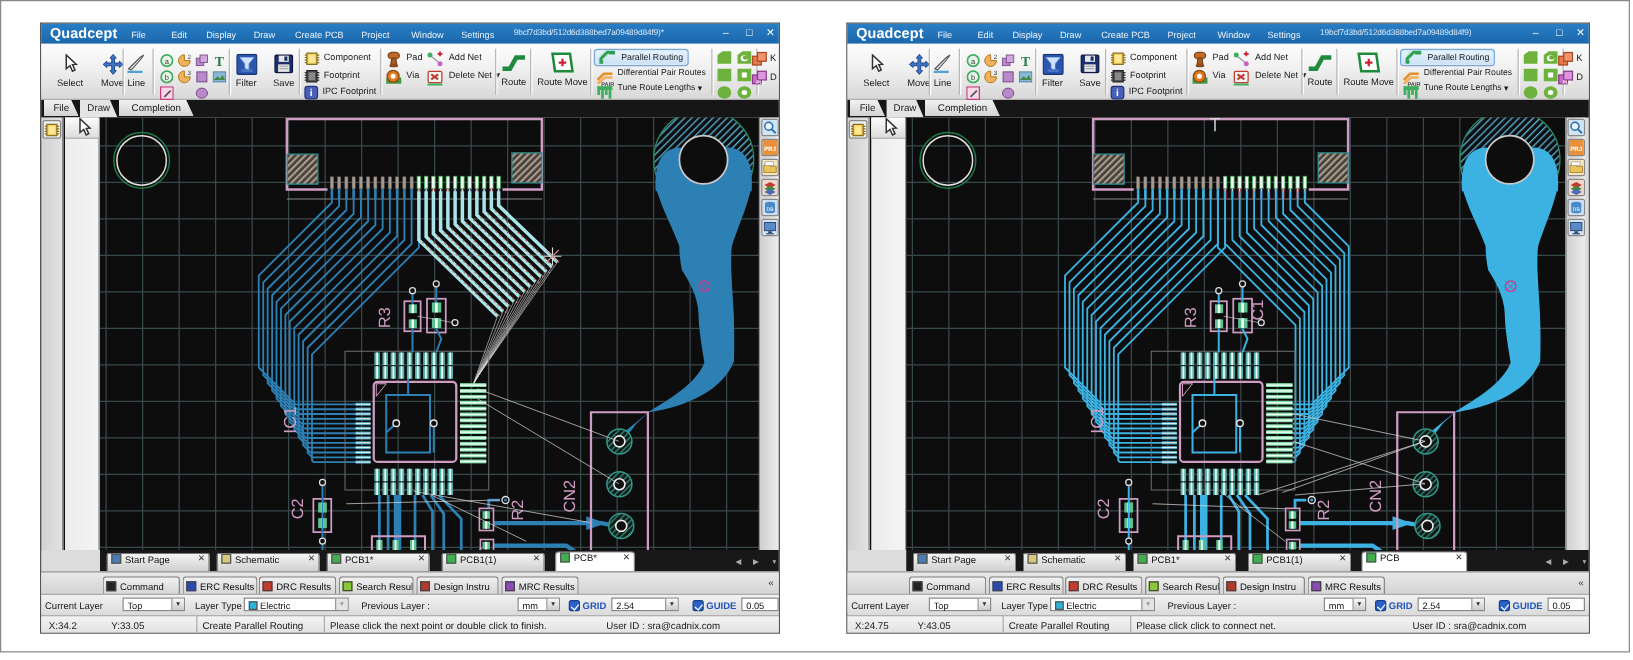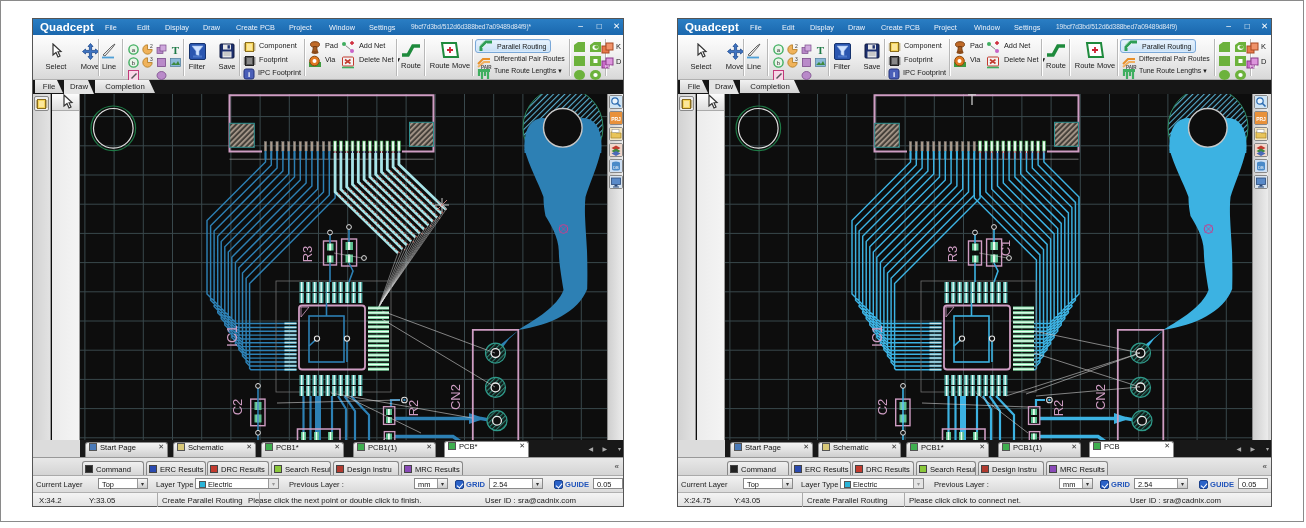--- a/index.html
+++ b/index.html
@@ -688,21 +688,21 @@
         <div class="dtab" style="left:181px;width:83px">
           <span class="dti" style="background:#3fae4f"></span>
           <span class="dtl">PCB1*</span>
           <span class="dtx">✕</span>
         </div>
         <div class="dtab" style="left:273px;width:83px">
           <span class="dti" style="background:#3fae4f"></span>
           <span class="dtl">PCB1(1)</span>
           <span class="dtx">✕</span>
         </div>
-        <div class="dtab active" style="left:364px;width:85px">
+        <div class="dtab active" style="left:364px;width:64px">
           <span class="dti" style="background:#3fae4f"></span>
           <span class="dtl">PCB*</span>
           <span class="dtx">✕</span>
         </div>
         <span class="dnav">◀</span>
         <span class="dnav" style="right:16px">▶</span>
         <span class="dnav" style="right:2px">▾</span>
       </div>
       <div class="ptabs">
         <div class="ptab" style="left:49px;width:62px"><span class="pti" style="background:#222"></span>Command</div>
@@ -726,21 +726,21 @@
       <span class="cb" style="left:521px"></span>
         <span class="bl" style="left:532px">GUIDE</span>
       <span class="dd" style="left:560px;width:30px">0.05</span>
     </div>
       <div class="srow">
       <span style="left:6px">X:34.2</span>
         <span style="left:56px">Y:33.05</span>
       <span class="sep" style="left:124px"></span>
       <span style="left:129px">Create Parallel Routing</span>
       <span class="sep" style="left:226px"></span>
-      <span style="left:215px">Please click the next point or double click to finish.</span>
+      <span style="left:231px">Please click the next point or double click to finish.</span>
       <span style="left:452px">User ID : sra@cadnix.com</span>
     </div>
     </div>
     <div class="win" style="left:677px;width:593px">
       <div class="title">
       <span class="logo">Quadcept</span>
         <span class="m" style="left:72px">File</span>
         <span class="m" style="left:104px">Edit</span>
         <span class="m" style="left:132px">Display</span>
         <span class="m" style="left:170px">Draw</span>

